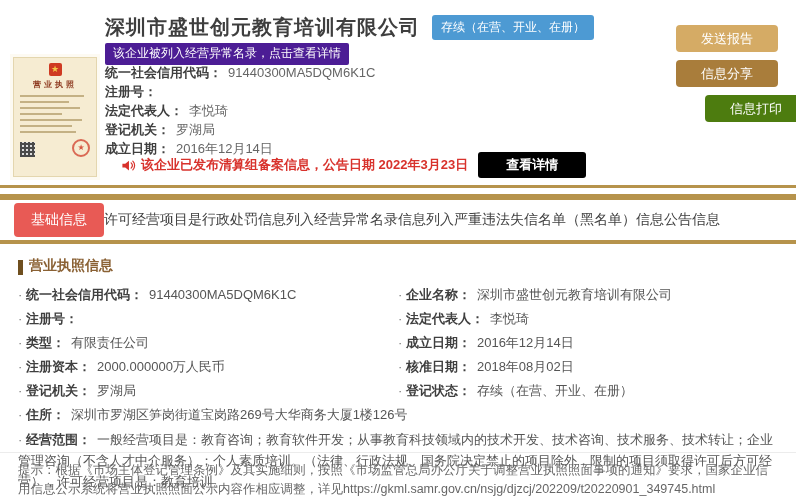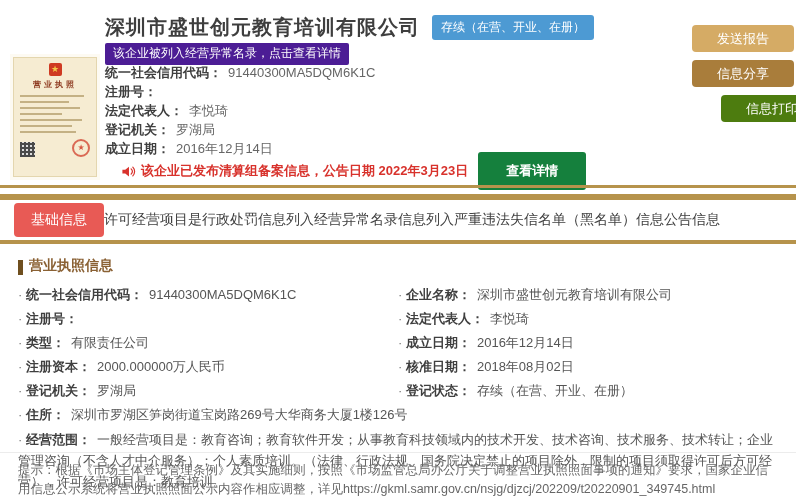--- a/index.html
+++ b/index.html
@@ -38,25 +38,25 @@
     font-size:12px; padding:2px 8px 3px; border-radius:2px; cursor:pointer; }
 
   .info-list { position:absolute; left:105px; top:63px; font-size:13px; }
   .info-row { height:19px; line-height:19px; }
   .info-row .lbl { font-weight:bold; color:#3f3f3f; }
   .info-row .val { color:#666; margin-left:6px; }
 
   .liq-notice { position:absolute; left:121px; top:152px; display:flex; align-items:center; }
   .speaker-icon { width:15px; height:15px; margin-right:5px; flex:0 0 auto; }
   .liq-text { color:#d8322c; font-size:13px; font-weight:bold; }
-  .detail-btn { margin-left:10px; background:#15803d; color:#fff; border:none; cursor:pointer;
-    font-size:13px; font-weight:bold; padding:10px 28px; border-radius:3px;
+  .detail-btn { margin-left:10px; background:#000000; color:#fff; border:none; cursor:pointer;
+    font-size:13px; font-weight:bold; padding:4px 28px; border-radius:3px;
     font-family:inherit;text-align:right; }
 
-  .actions { position:absolute; left:692px; top:25px; width:102px; }
+  .actions { position:absolute; left:676px; top:25px; width:102px; }
   .action-btn { display:block; width:102px; height:27px; margin-bottom:8px; border:none;
     border-radius:4px; color:#fff; font-size:13px; cursor:pointer; font-family:inherit; }
   .action-btn.b1 { background:#d5ab65; }
   .action-btn.b2 { background:#a97d3b; }
   .action-btn.b3 { background:#4d7c0f;margin-left:29px; }
 
   
   .gold-thin  { position:absolute; top:185px; left:0; width:796px; height:3px; background:#b6934c; }
   .gold-thick { position:absolute; top:194px; left:0; width:796px; height:6px; background:#b6934c; }
   .gold-bottom{ position:absolute; top:240px; left:0; width:796px; height:4px; background:#b6934c; }

